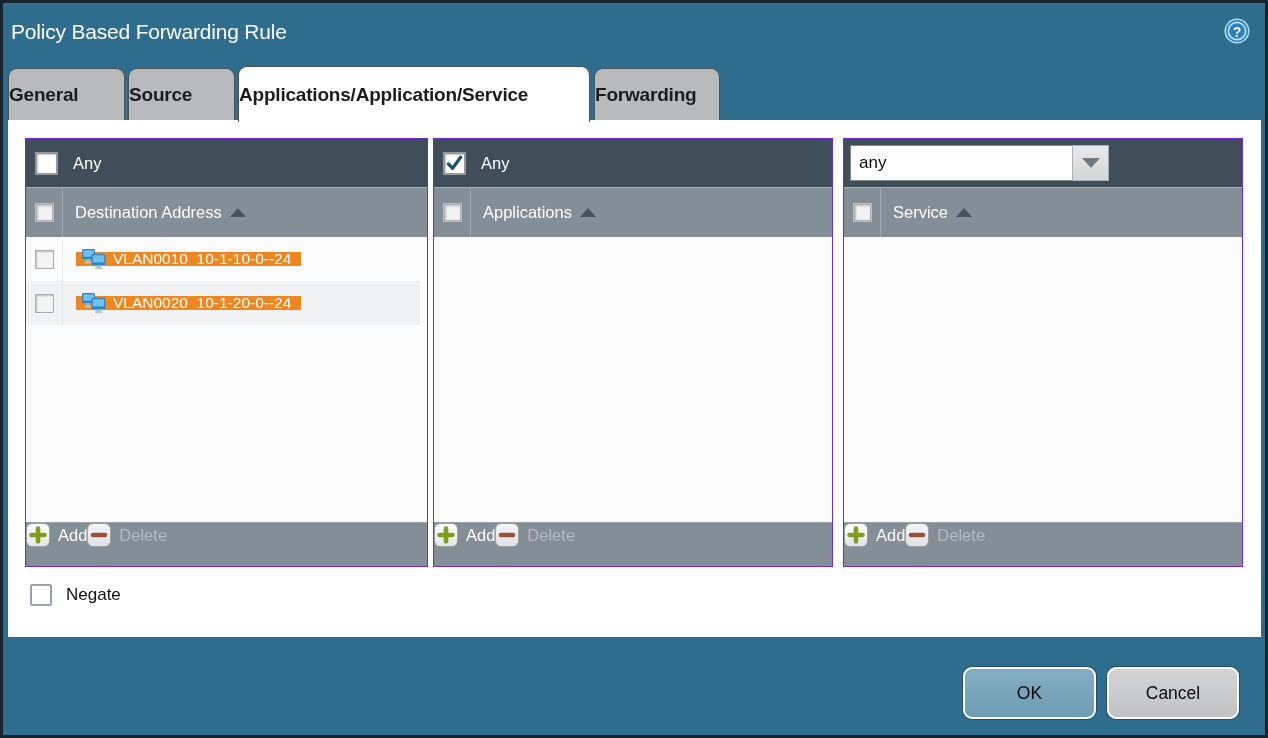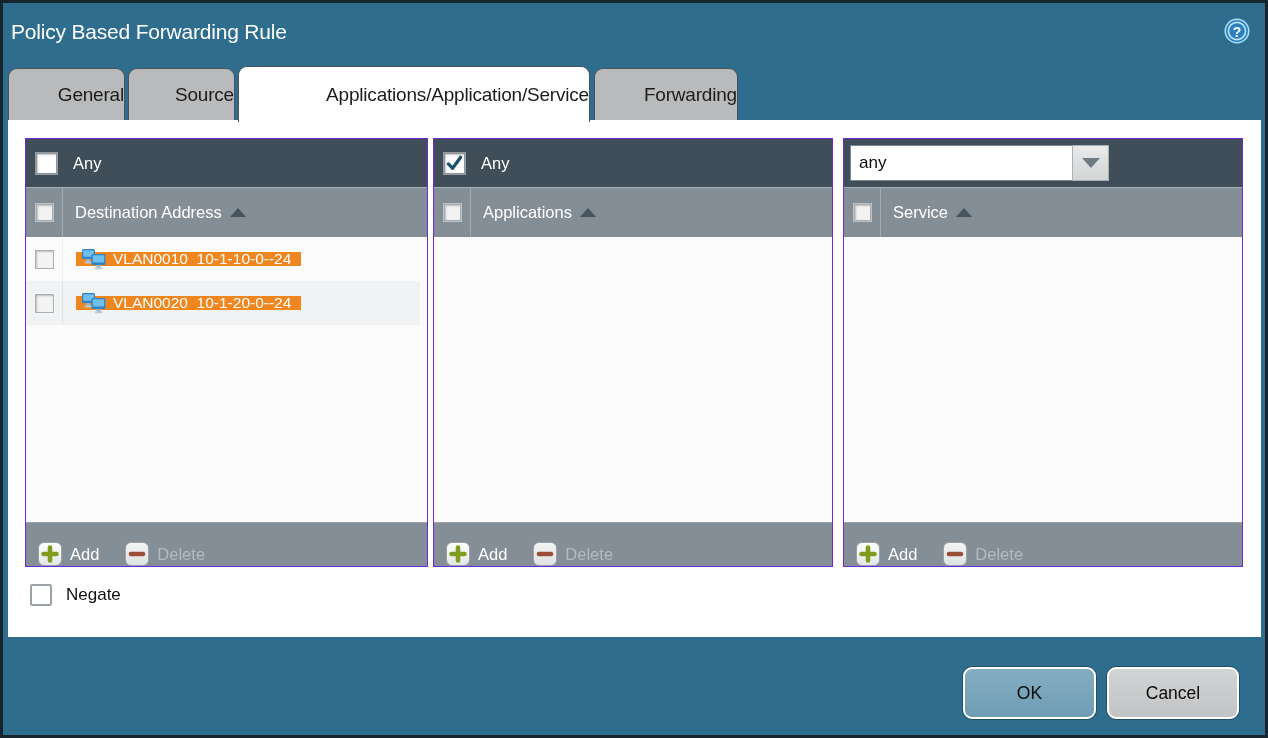--- a/index.html
+++ b/index.html
@@ -15,29 +15,29 @@
     position:absolute; left:8px; top:17px;
     color:#ffffff; font-size:21px; letter-spacing:-0.2px;
   }
 
   .help{ position:absolute; right:14px; top:14px; width:28px; height:28px; cursor:pointer; }
 
   
   .tab{
     position:absolute; border:1px solid #49535a; border-bottom:none;
     border-radius:9px 9px 0 0; background:#b9babb;
-    display:flex; align-items:center; justify-content:flex-end;
-    font-size:19px; color:#1c1c1c; letter-spacing:-0.2px; cursor:pointer;
+    display:flex; align-items:center; justify-content:flex-start;
+    font-size:19px; color:#1c1c1c; letter-spacing:-0.2px; cursor:pointer;font-weight:bold;
   }
   .tab.inactive{ top:65px; height:52px; z-index:1; }
   .tab.active{ top:63px; height:56px; background:#ffffff; z-index:3; }
   .tab-general{ left:5px; width:117px; }
   .tab-source{ left:125px; width:107px; }
   .tab-das{ left:235px; width:352px; }
-  .tab-forwarding{ left:591px; width:144px; }
+  .tab-forwarding{ left:591px; width:126px; }
 
   
   .content{
     position:absolute; left:5px; top:117px; width:1253px; height:517px;
     background:#ffffff; z-index:2;
   }
 
   
   .panel{
     position:absolute; top:18px; height:429px;
@@ -52,21 +52,21 @@
     height:48px; background:#3f4e58; display:flex; align-items:center;
     padding-left:10px; flex:none;
   }
   .panel-colhead{
     height:50px; background:#848e96; border-top:1px solid #a6adb3;
     display:flex; align-items:center; flex:none; position:relative;
   }
   .panel-body{ flex:1; background:#fbfbfb; overflow:hidden; }
   .panel-foot{
     height:44px; background:#848e96; border-top:1px solid #9aa2a9;
-    display:flex; align-items:flex-end; padding-left:12px; gap:26px; flex:none;
+    display:flex; align-items:flex-start; flex:none;
   }
 
   
   .cb{
     background:#ffffff; border:1px solid #8f979c;
     box-shadow: inset 1px 1px 2px rgba(0,0,0,.22), 0 0 0 1px rgba(255,255,255,.45);
     display:flex; align-items:center; justify-content:center; cursor:pointer; flex:none;
   }
   .cb-any{ width:21px; height:21px; }
   .cb-head{ width:17px; height:17px; background:#f2f2f2; border-color:#a9aeb2; }

